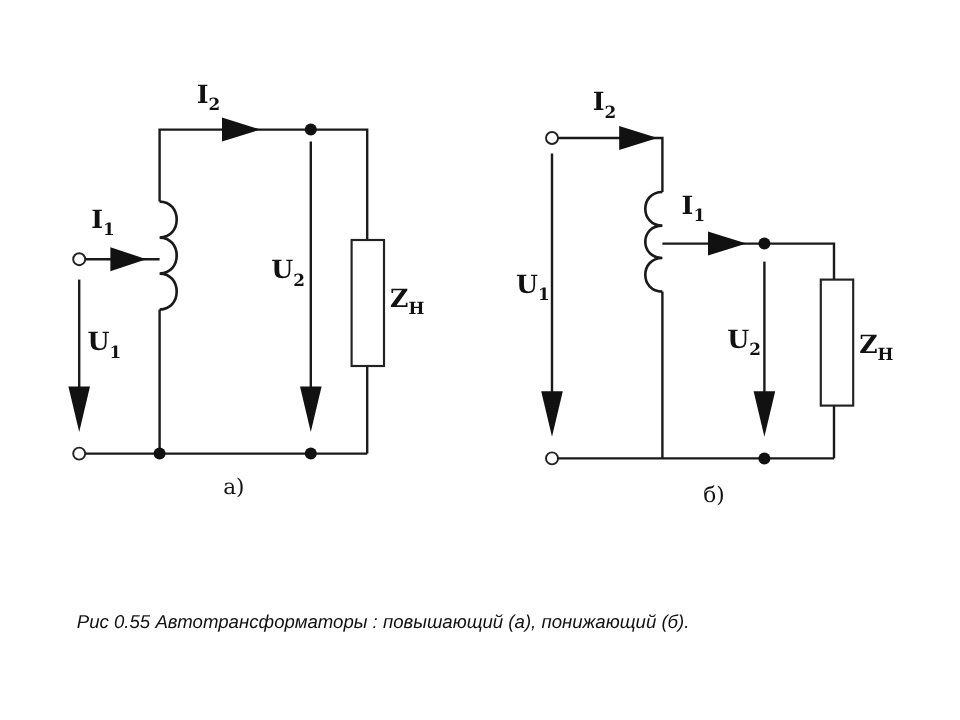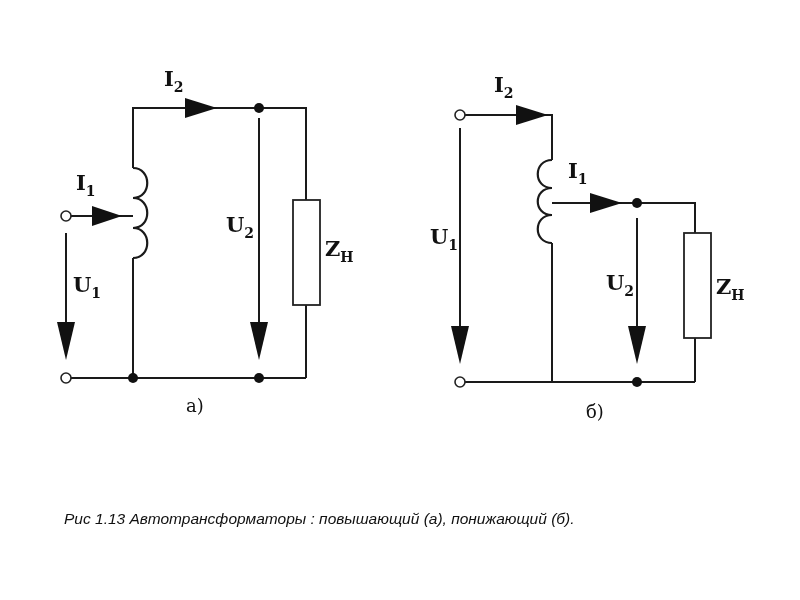--- a/index.html
+++ b/index.html
@@ -110,13 +110,13 @@
     <text x="606" y="290">
       <tspan class="lbl">U</tspan><tspan class="lbl-sub" dy="6">2</tspan>
     </text>
     <text x="716" y="294">
       <tspan class="lbl">Z</tspan><tspan class="lbl-sub" dy="6">Н</tspan>
     </text>
     <text class="sublbl" x="586" y="418">б)</text>
   </g>
 </svg>
 
-<div id="caption">Рис 1.13 Автотрансформаторы : повышающий (а), понижающий (б).</div>
+<div id="caption">Рис 0.55 Автотрансформаторы : повышающий (а), понижающий (б).</div>
 
 </body></html>

